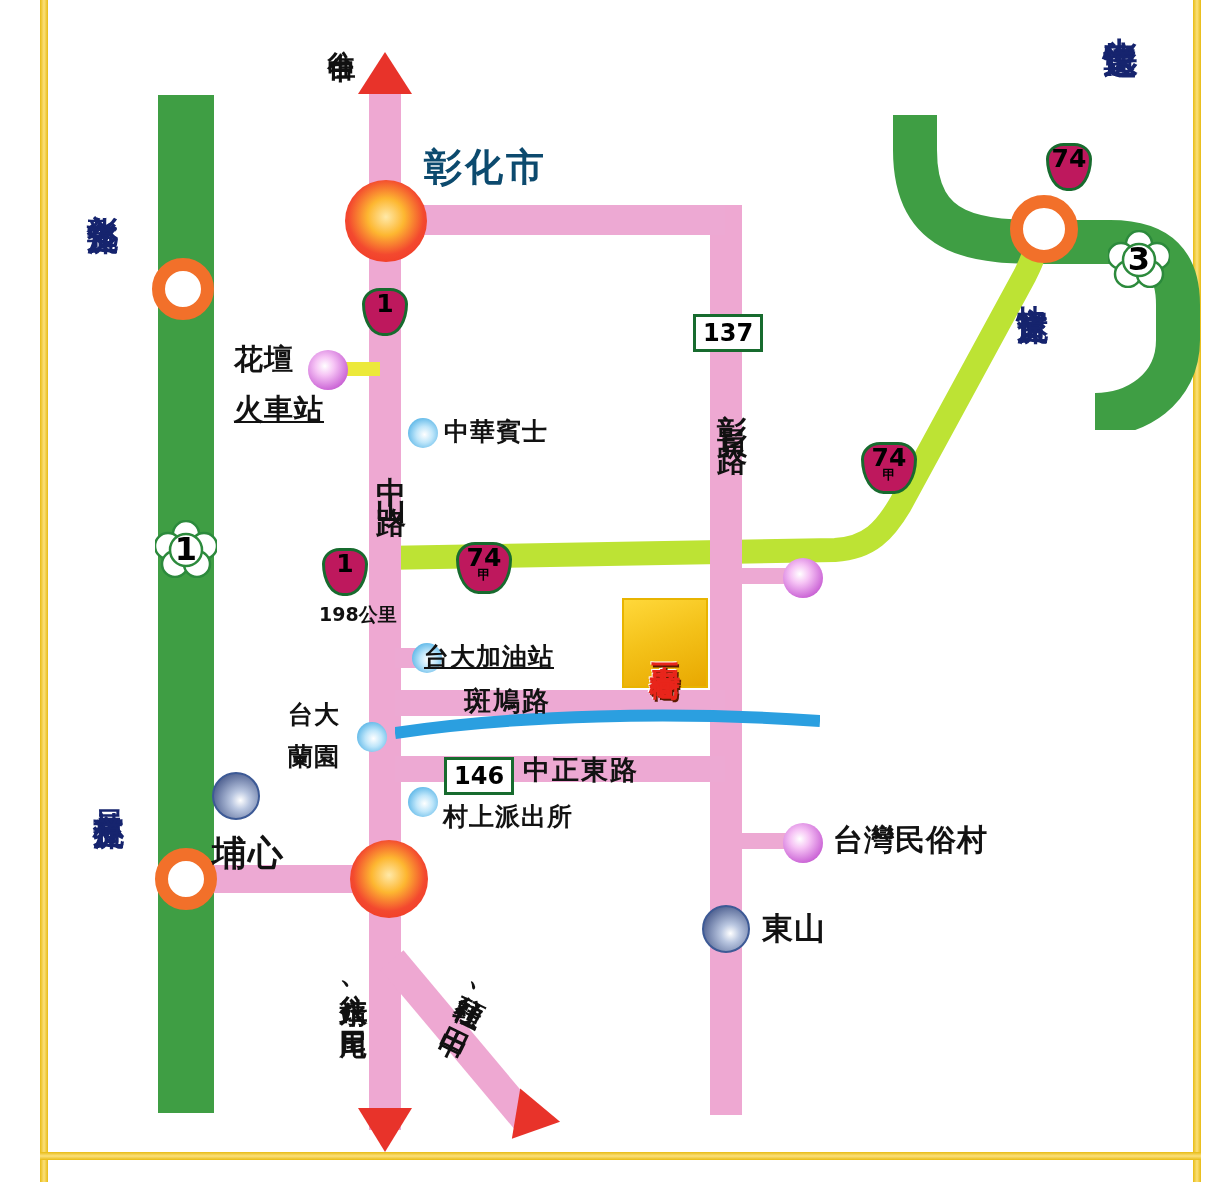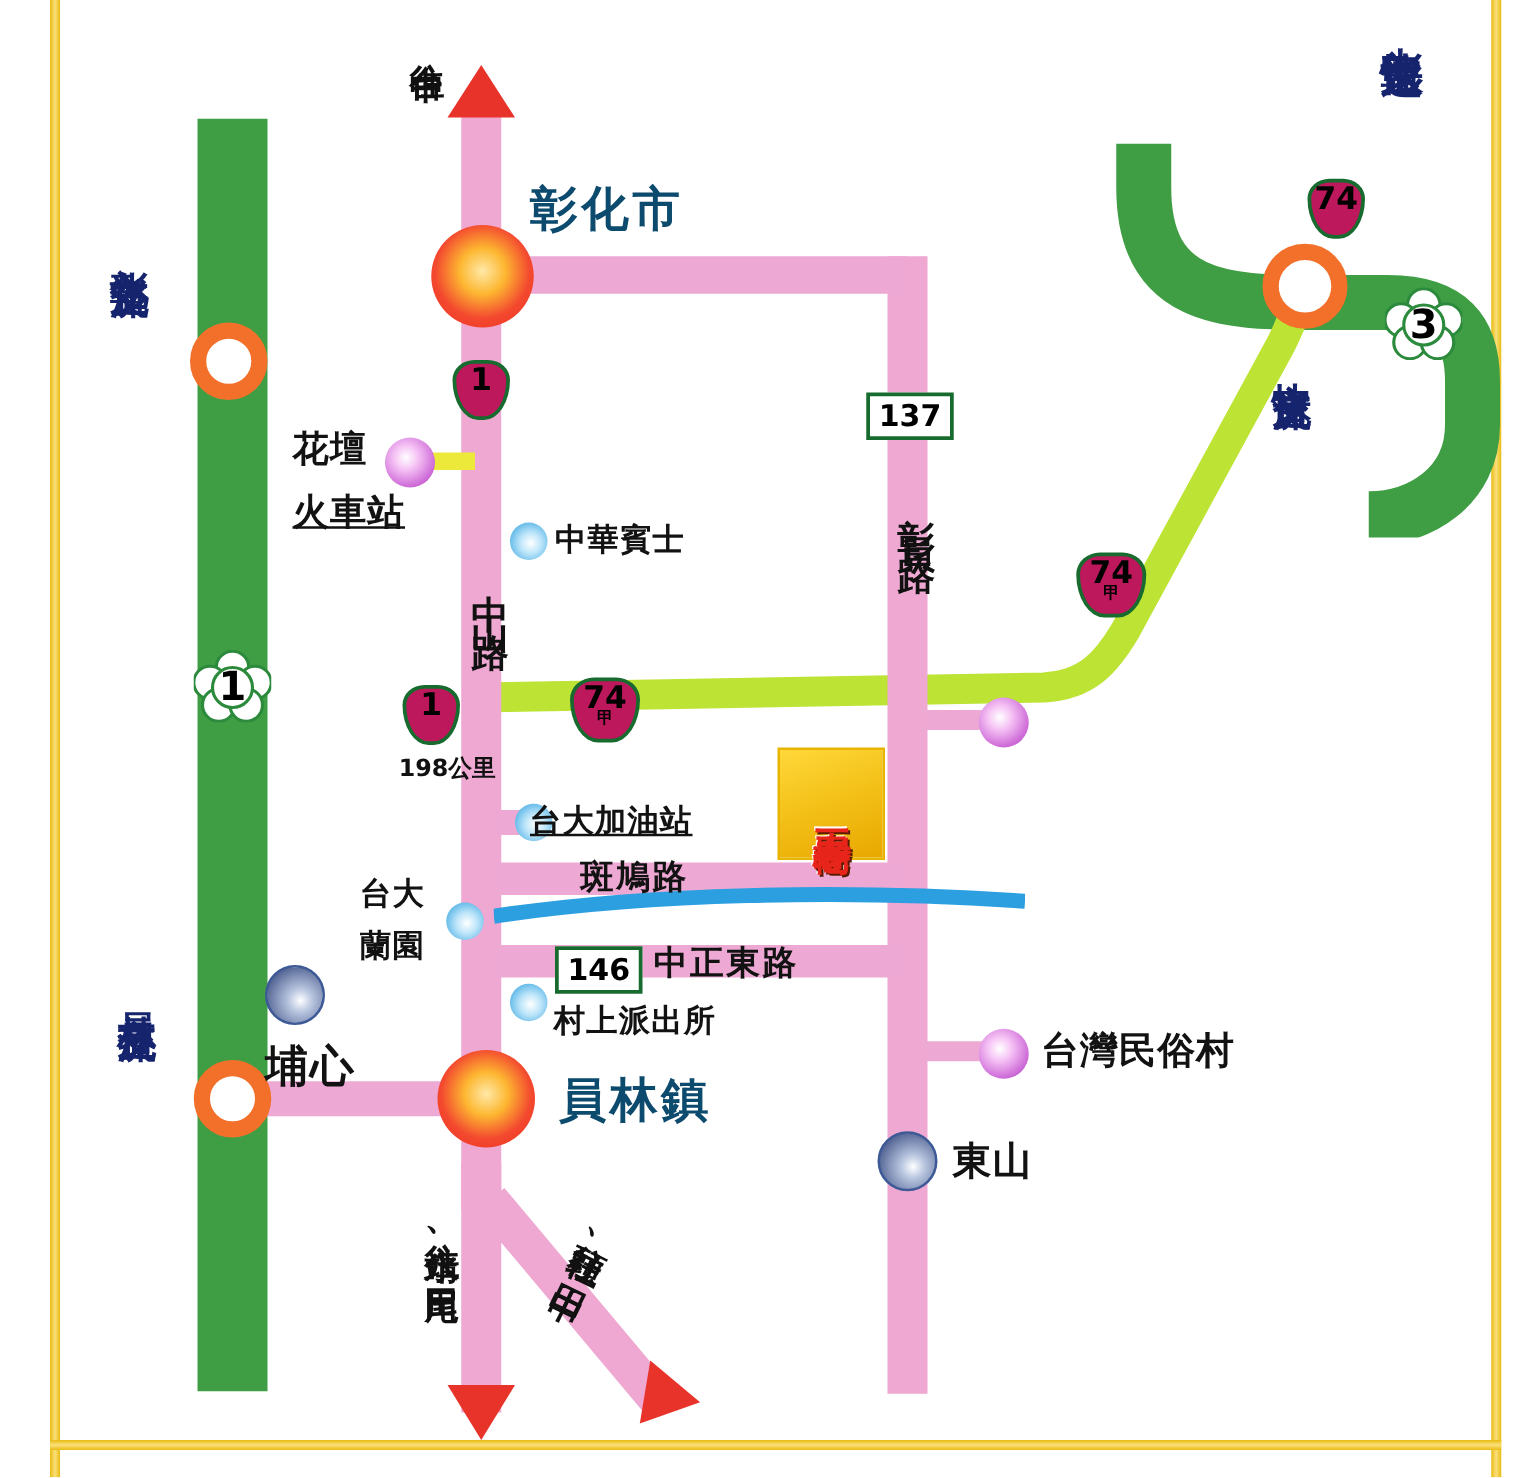--- a/index.html
+++ b/index.html
@@ -203,21 +203,20 @@
     <span>146</span>
   </div>
 
   <div class="sanchun" style="left:622px;top:598px;width:82px;height:86px;">
     <div class="txt">三春老樹</div>
   </div>
 
   <div class="lbl vert" style="left:322px;top:28px;font-size:28px;color:#111;">往台中</div>
 
   <div class="lbl city-name" style="left:424px;top:142px;">彰化市</div>
-  <div class="lbl city-name" style="left:447px;top:855px;">員林鎮</div>
 
   <div class="lbl vert" style="left:82px;top:190px;font-size:31px;color:#16246e;">彰化交流道</div>
   <div class="lbl vert" style="left:88px;top:785px;font-size:31px;color:#16246e;">員林交流道</div>
   <div class="lbl vert" style="left:1012px;top:280px;font-size:31px;color:#16246e;">快官交流道</div>
 
   <div class="lbl vert" style="left:1098px;top:10px;font-size:34px;color:#16246e;">中彰快速道</div>
 
   <div class="lbl vert" style="left:370px;top:452px;font-size:30px;color:#111;letter-spacing:16px;">中山路</div>
   <div class="lbl vert" style="left:711px;top:390px;font-size:30px;color:#111;letter-spacing:16px;">彰員路</div>
   <div class="lbl road-name" style="left:464px;top:683px;text-align:right;">斑鳩路</div>

